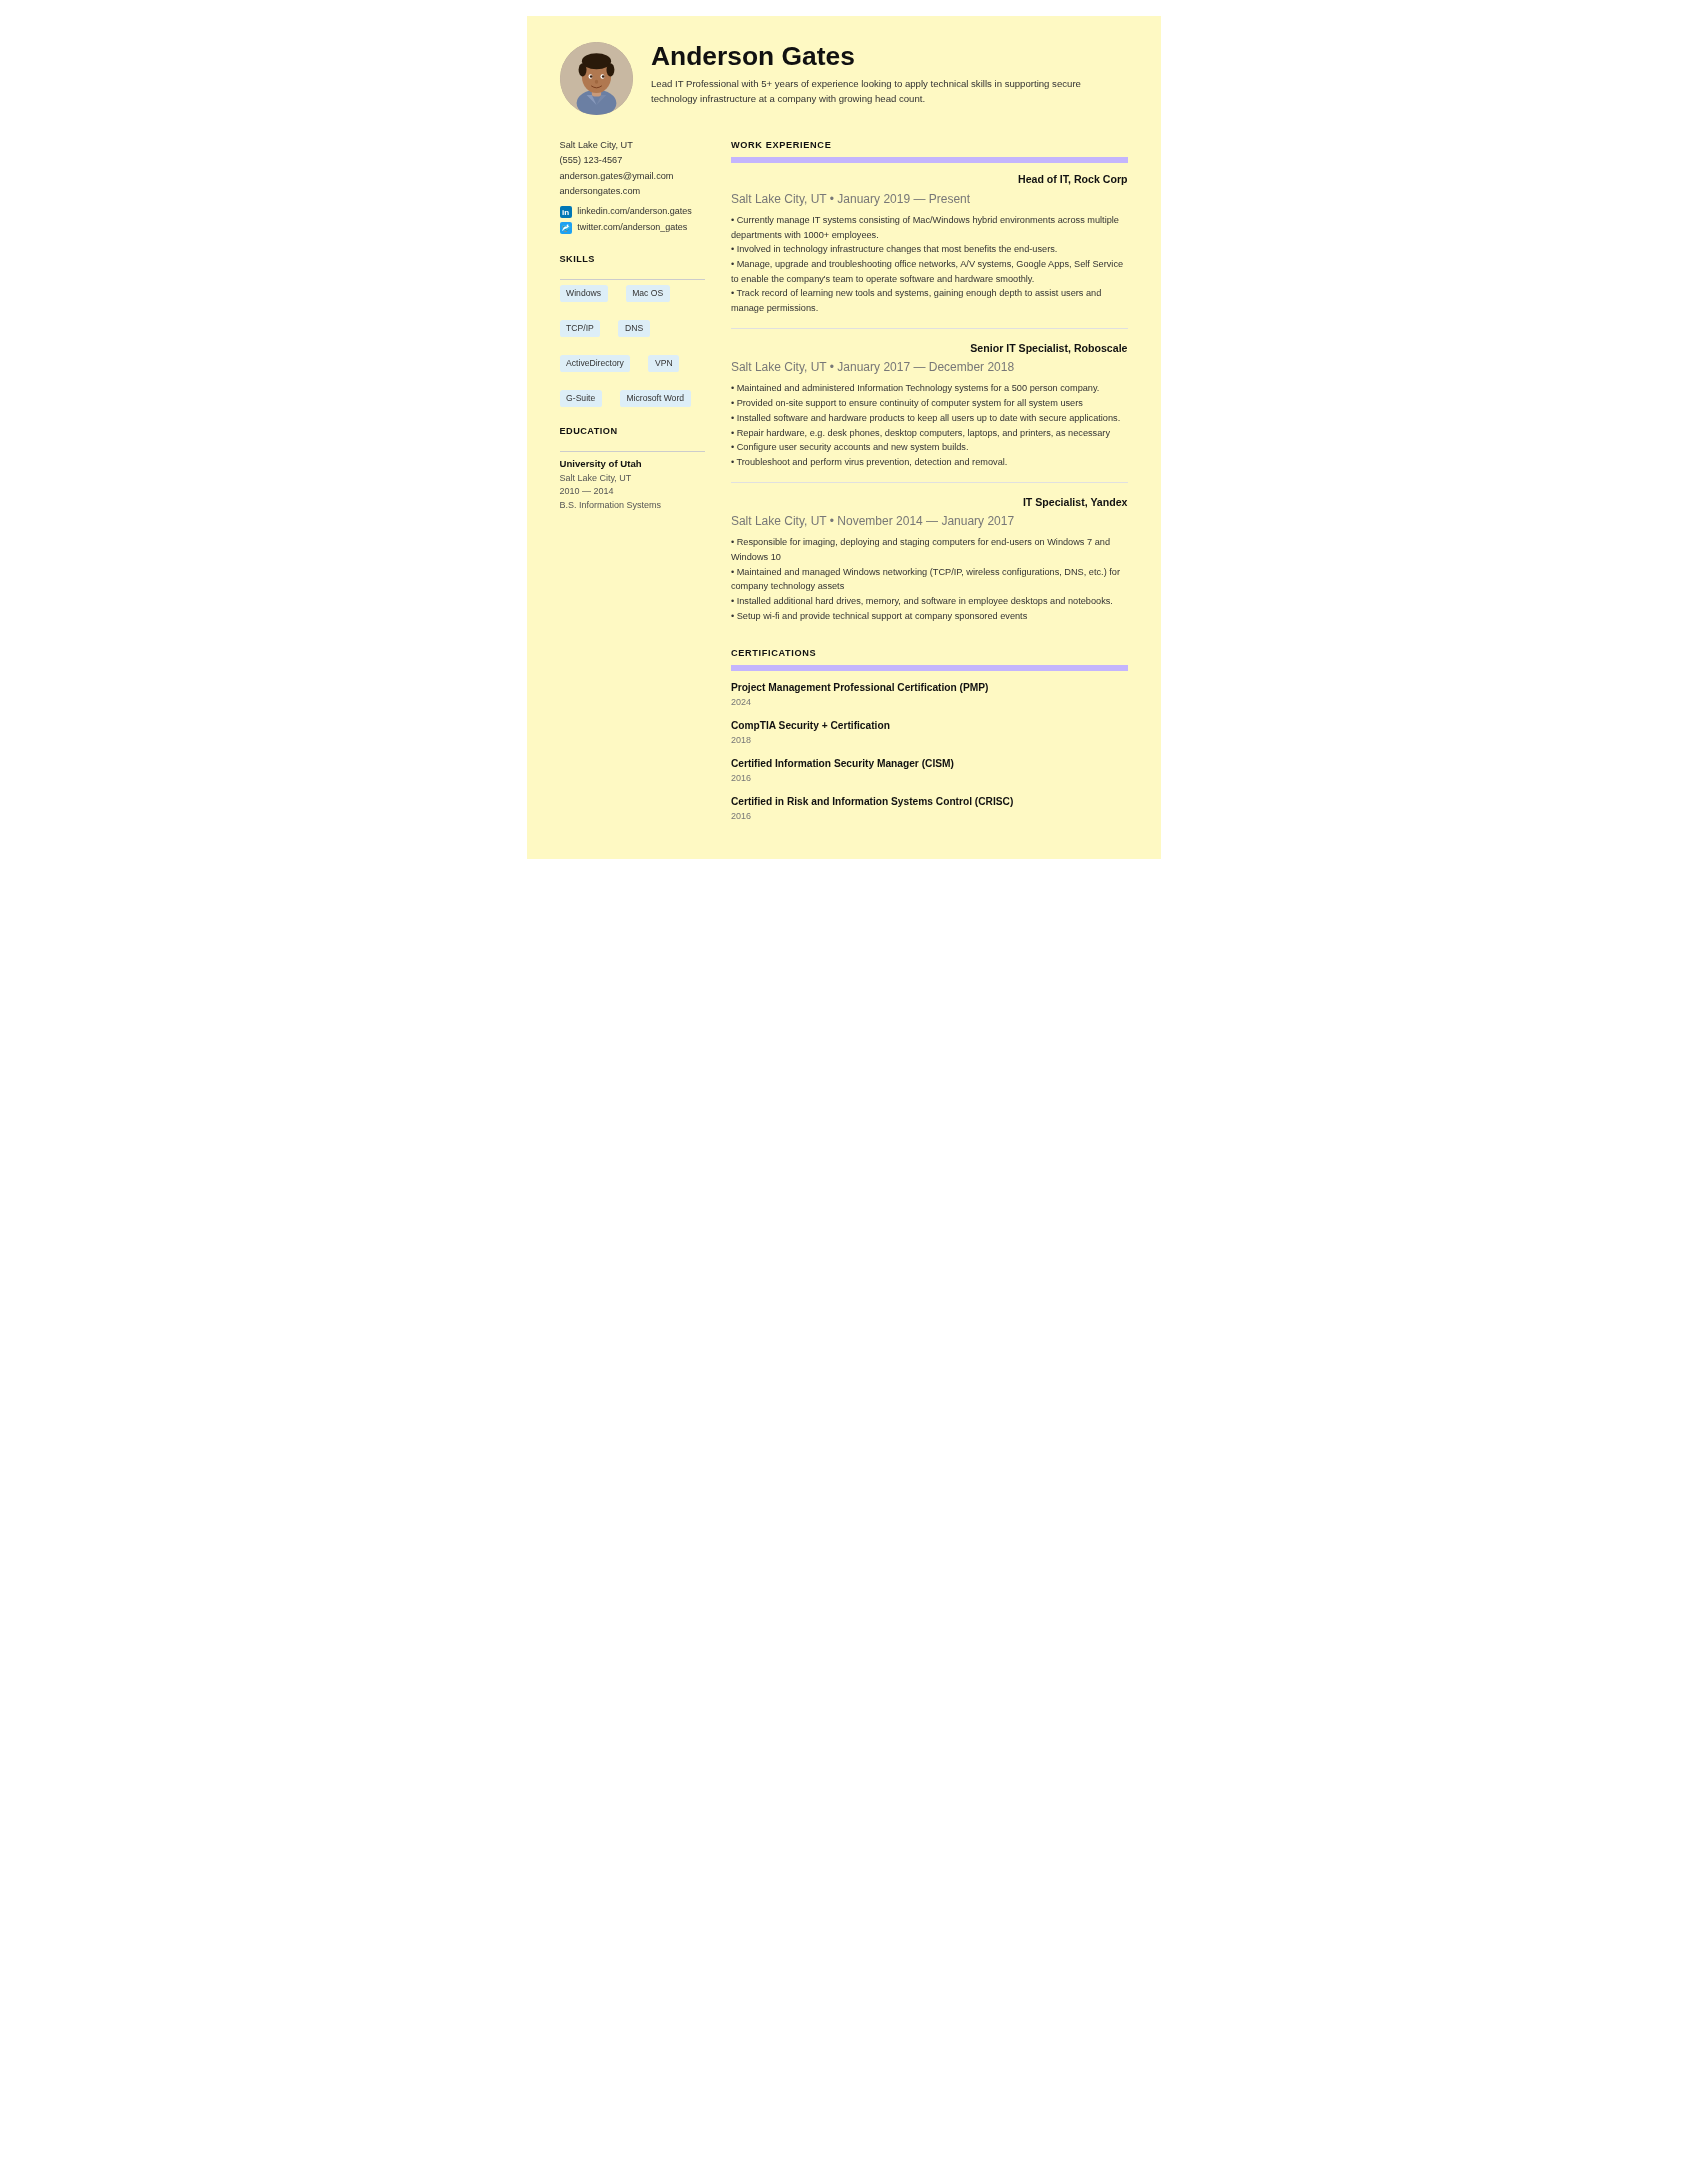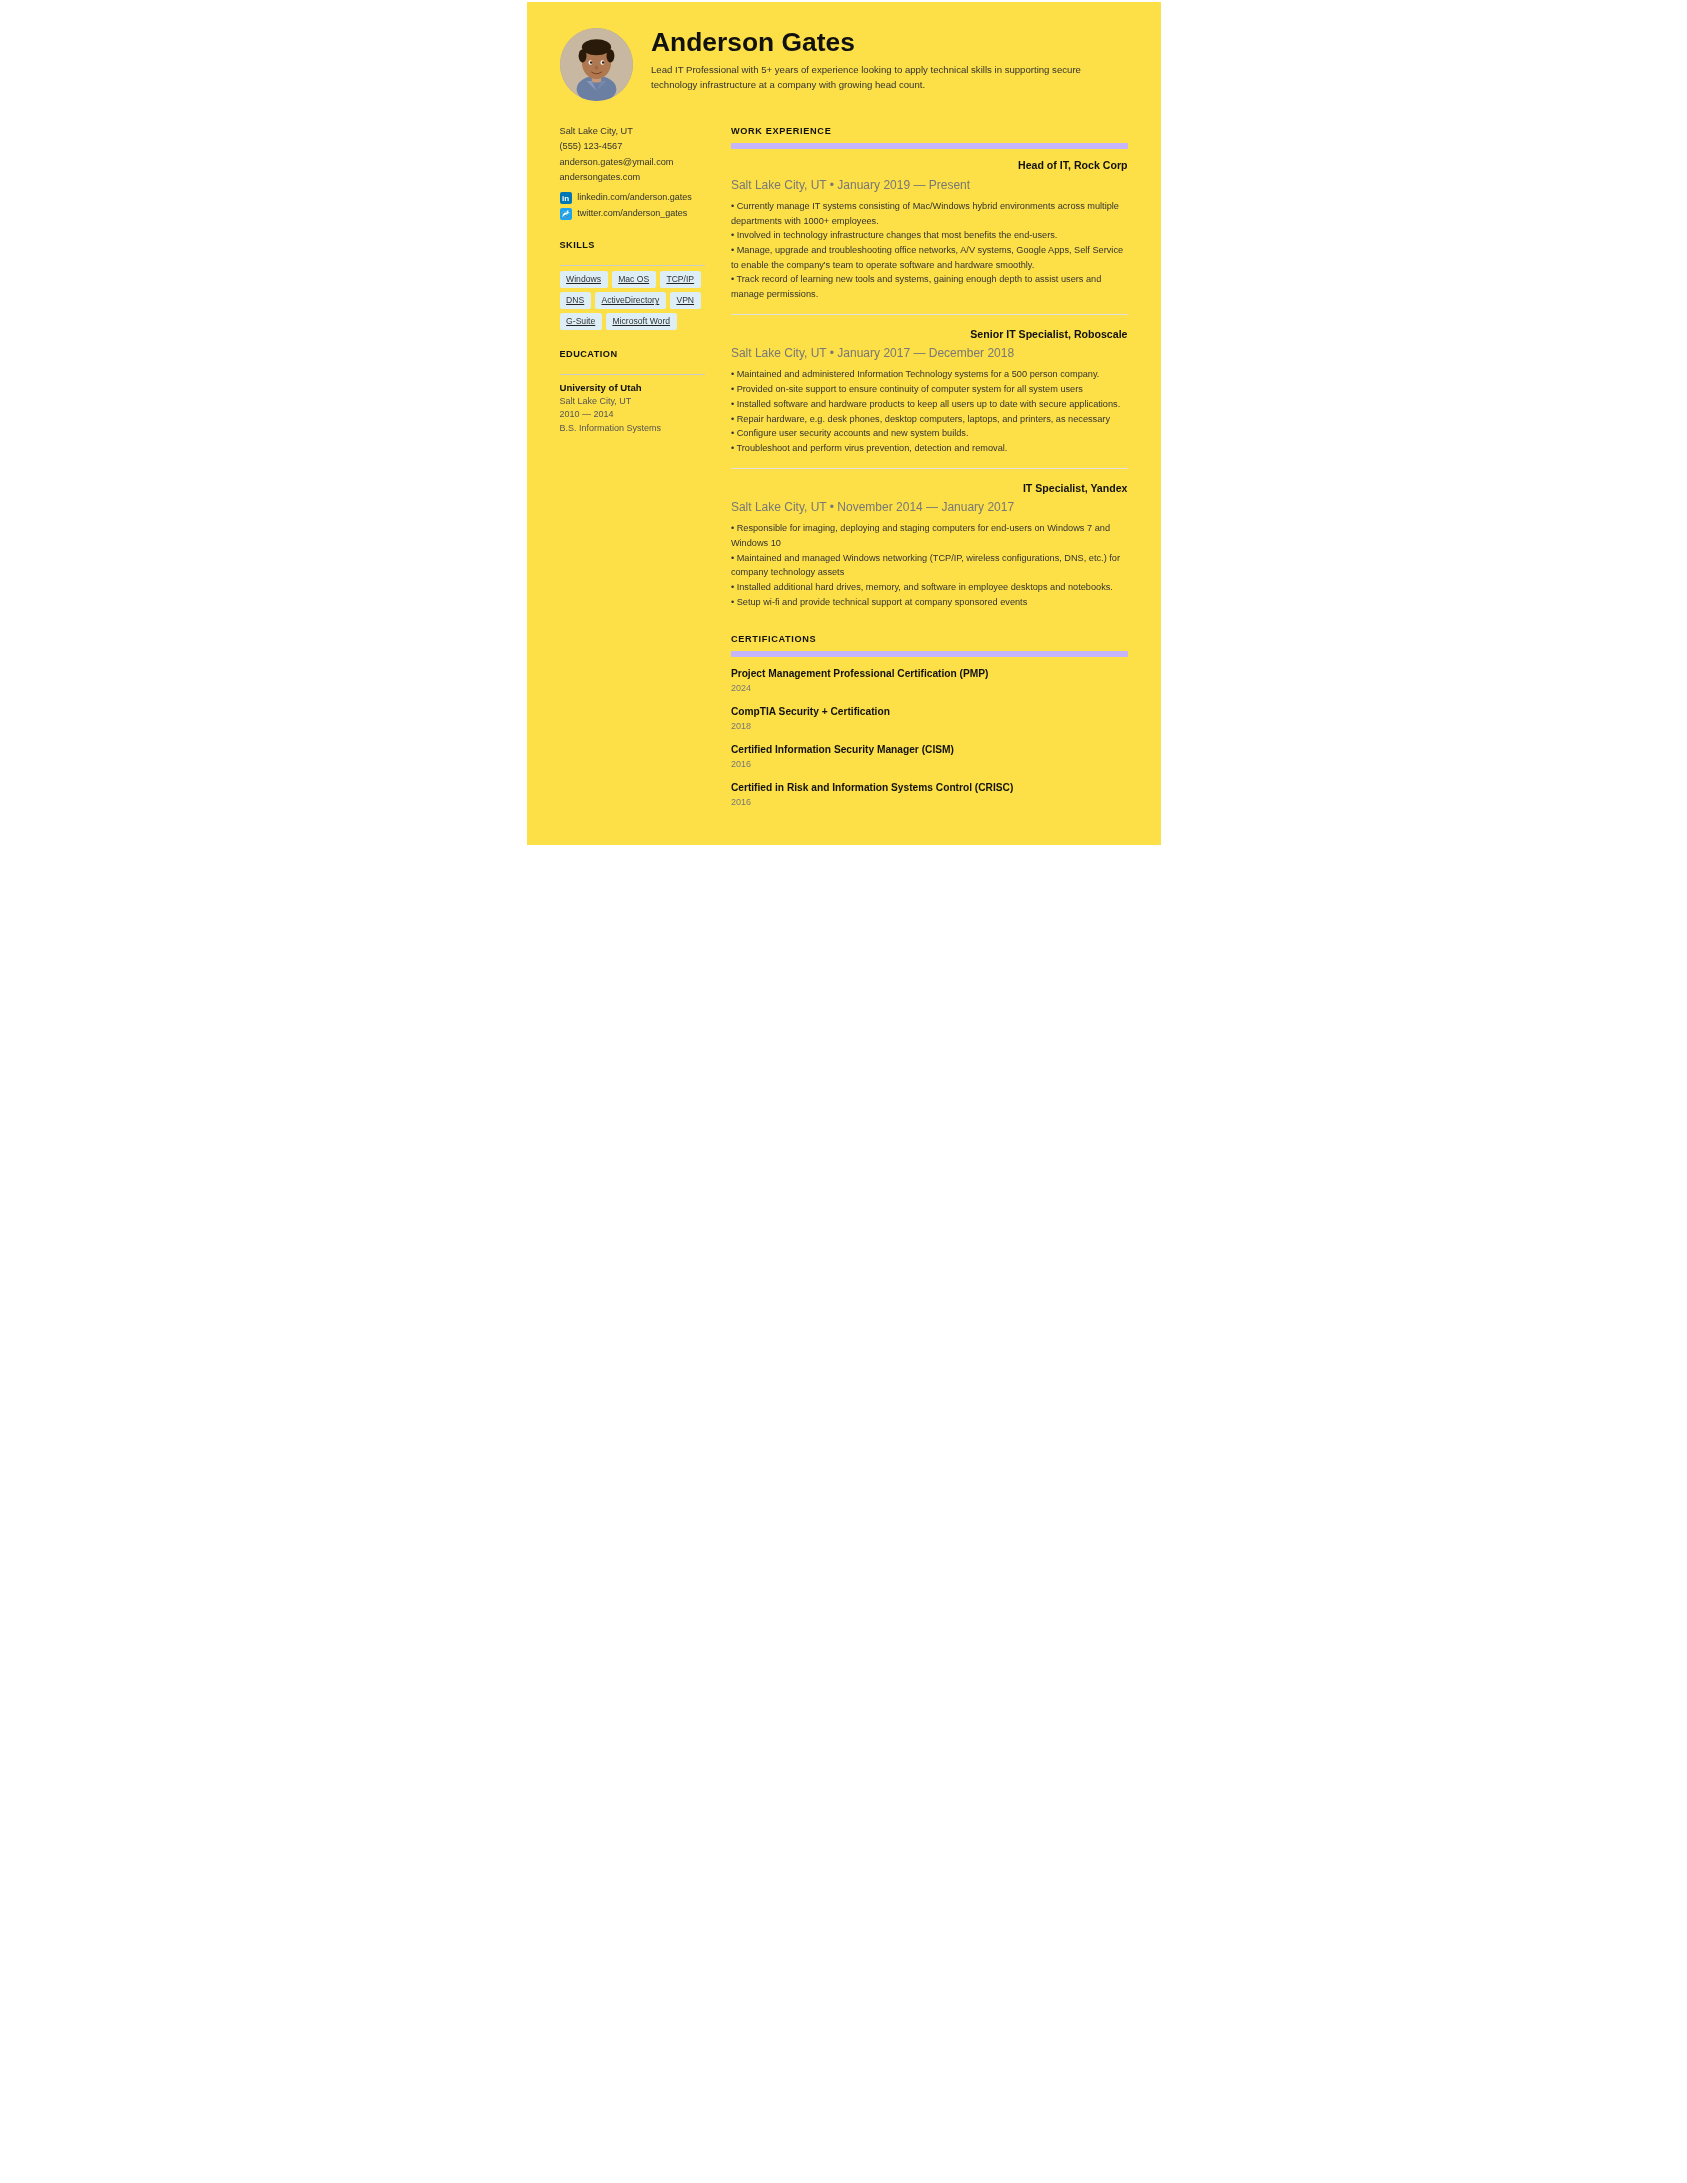--- a/index.html
+++ b/index.html
@@ -5,23 +5,23 @@
     * { box-sizing: border-box; margin: 0; padding: 0; }
     body {
       font-family: Arial, Helvetica, sans-serif;
       background: #fff;
       color: #222;
       font-size: 10px;
       line-height: 1.5;
     }
     .resume-wrapper {
       max-width: 634px;
-      margin: 2px auto;
+      margin: 16px auto;
       padding: 26.4px 33px;
-      background: #fde047;
+      background: #fef9c3;
     }
 
     
     .header {
       display: flex;
       align-items: flex-start;
       gap: 18.5px;
       margin-bottom: 24px;
     }
     .avatar-circle {
@@ -93,22 +93,21 @@
       letter-spacing: 0.05em;
       text-transform: uppercase;
       color: #111;
       margin-bottom: 5.3px;
       padding-bottom: 12px;
       border-bottom: 1px solid #ccc;
     }
     .skills-tags {
       display: flex;
       flex-wrap: wrap;
-      gap: 4px;
-      text-decoration: underline;
+      gap: 18px;
     }
     .skill-tag {
       background: #ddeef7;
       color: #333;
       border-radius: 2.6px;
       padding: 2px 6.6px;
       font-size: 8.6px;
     }
     .edu-name {
       font-size: 9.6px;

